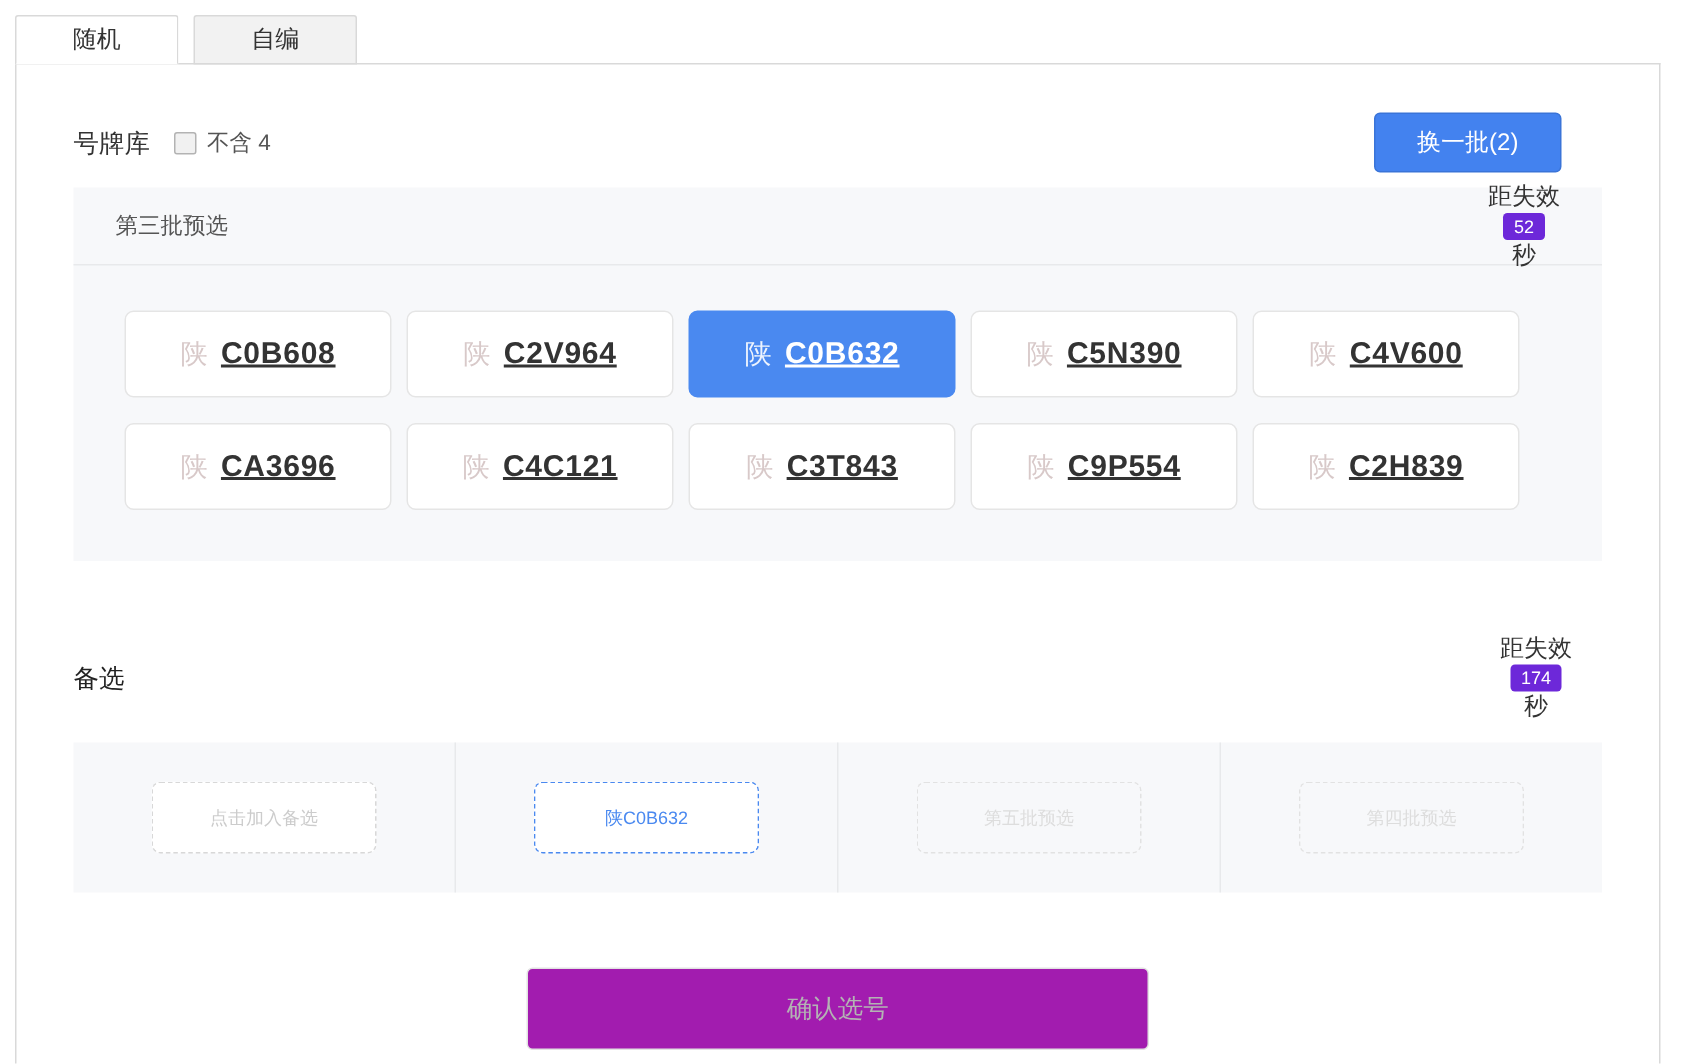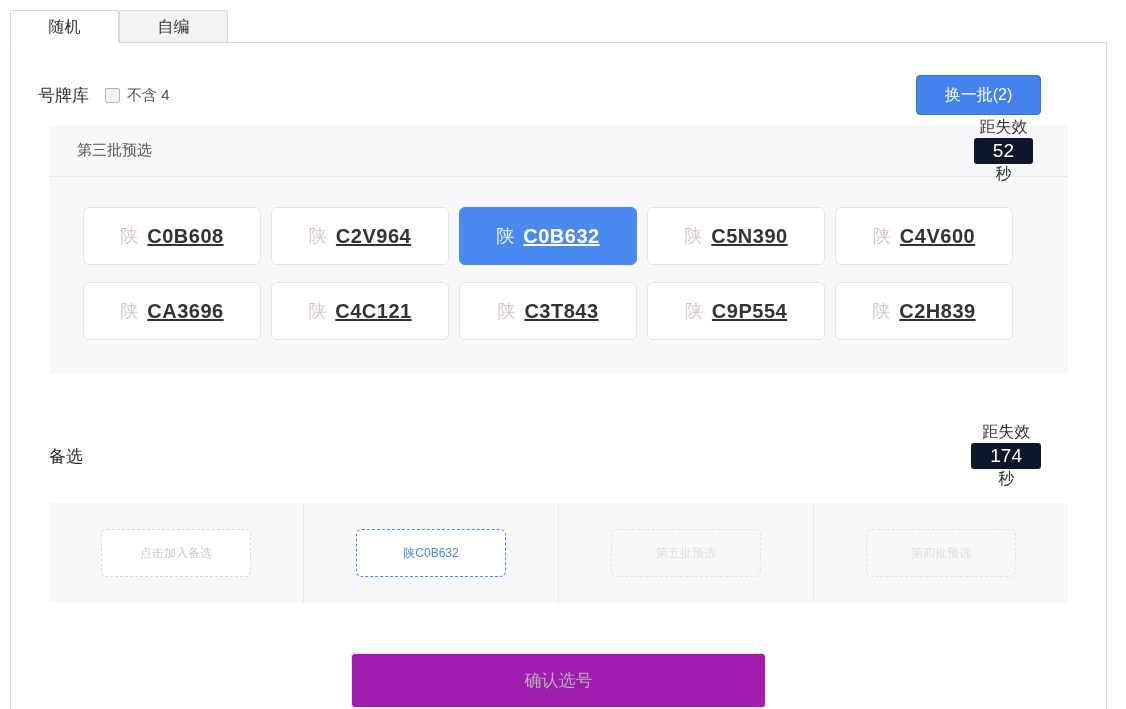--- a/index.html
+++ b/index.html
@@ -1,49 +1,49 @@
 <!DOCTYPE html>
 <html><head>
 <meta charset="utf-8">
 <style>
   * { box-sizing: border-box; margin: 0; padding: 0; }
   html, body { width: 1126px; height: 709px; overflow: hidden; background: #fff; }
   body { font-family: "Liberation Sans", "DejaVu Sans", sans-serif; color: #333; }
 
   
-  .tabs { display: flex; gap: 0; padding-left: 10px; margin-top: 10px;
+  .tabs { display: flex; gap: 10px; padding-left: 10px; margin-top: 10px;
           position: relative; z-index: 2; margin-bottom: -1px; }
   .tab { width: 109px; height: 33px; line-height: 31px; text-align: center;
          font-size: 16px; color: #333; background: #f2f2f2;
          border: 1px solid #d9d9d9; border-radius: 2px 2px 0 0; cursor: pointer; }
   .tab.active { background: #fff; border-bottom: 1px solid #fff; }
 
   
   .panel { margin-left: 10px; width: 1097px; height: 680px;
            border: 1px solid #d9d9d9; border-bottom: none; background: #fff; }
 
   
-  .lib-row { margin: 32px 65px 0 27px; height: 40px; display: flex; align-items: center; }
+  .lib-row { margin: 32px 65px 0 38px; height: 40px; display: flex; align-items: center; }
   .lib-title { font-size: 17px; color: #333; font-weight: 500; margin-right: 16px; }
   .chk-wrap { display: flex; align-items: center; gap: 7px; cursor: pointer; }
   .chk { width: 15px; height: 15px; border: 1px solid #b3b3b3; background: #f1f1f1;
          border-radius: 2px; display: inline-block; }
   .chk-label { font-size: 15px; color: #555; }
   .refresh-btn { margin-left: auto; width: 125px; height: 40px; background: #4382ef;
                  border: 1px solid #3a74d8; border-radius: 4px; color: #fff;
                  font-size: 16px; cursor: pointer; font-family: inherit; }
 
   
   .batch-panel { margin: 10px 38px 0; background: #f7f8fa; }
   .batch-header { height: 52px; padding: 0 28px; display: flex; align-items: center;
                   justify-content: space-between; border-bottom: 1px solid #e8e9eb; }
   .batch-title { font-size: 15px; color: #555; }
   .expire { font-size: 16px; color: #333; display: flex; align-items: center; flex-direction: column; }
-  .badge { background: #0f172a; color: #fff; border-radius: 3px; padding: 2px 19px;
-           margin: 0 7px; font-size: 19px; }
+  .badge { background: #6d28d9; color: #fff; border-radius: 3px; padding: 2px 7px;
+           margin: 0 7px; font-size: 12px; }
 
   .plates { padding: 30px 34px 34px; display: flex; flex-wrap: wrap; gap: 17px 10px; }
   .plate { width: 178px; height: 58px; background: #fff; border: 1px solid #e5e5e5;
            border-radius: 6px; display: flex; align-items: center; justify-content: center;
            gap: 9px; cursor: pointer; }
   .plate .prov { font-size: 18px; color: #d8c9c9; }
   .plate .num  { font-size: 20px; font-weight: bold; color: #333; letter-spacing: .5px; text-decoration: underline; }
   .plate.selected { background: #4a89f0; border-color: #4a89f0; }
   .plate.selected .prov { color: rgba(255,255,255,.9); }
   .plate.selected .num  { color: #fff; }

